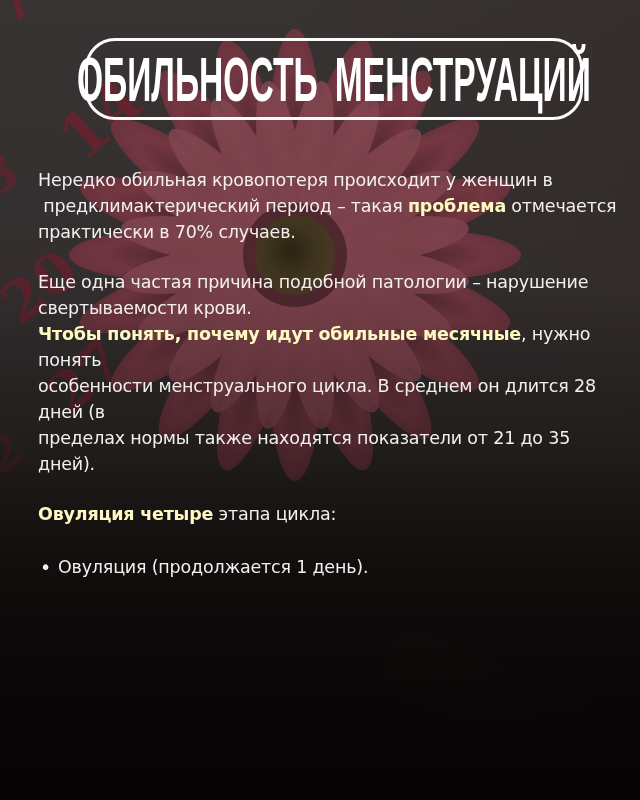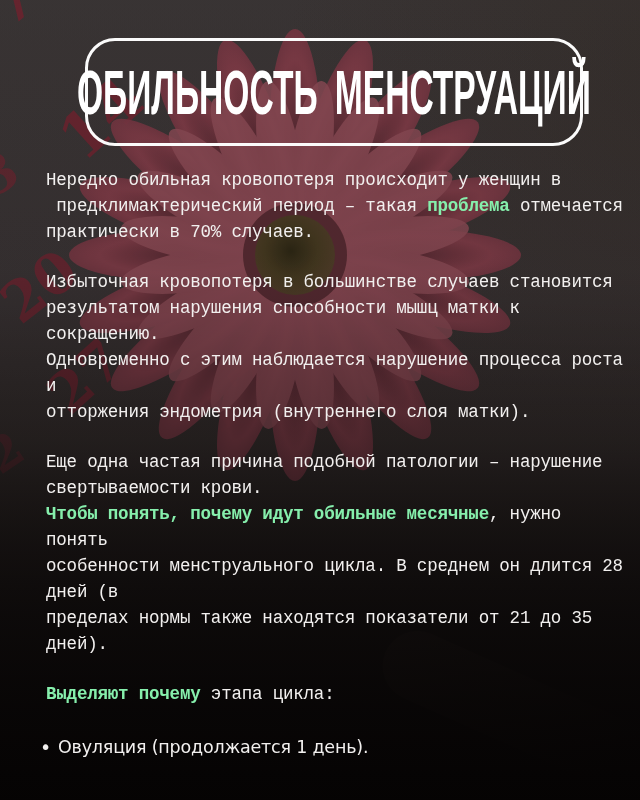--- a/index.html
+++ b/index.html
@@ -42,39 +42,39 @@
     transform:rotate(24deg);border-radius:40px;
   }
 
   .vignette{
     position:absolute;inset:0;
     background:linear-gradient(180deg, rgba(16,12,12,.10) 0%, rgba(16,12,12,.16) 34%, rgba(13,10,10,.45) 56%, rgba(9,7,7,.80) 76%, rgba(5,3,3,.95) 100%);
   }
 
   
   .title-box{
-    position:absolute;left:85px;top:38px;width:498px;height:108px;
+    position:absolute;left:85px;top:38px;width:498px;height:82px;
     border:3px solid #fbfbfb;border-radius:30px;box-sizing:border-box;
     display:flex;align-items:center;justify-content:center;
   }
   .title-text{
     display:inline-block;white-space:nowrap;
     font-family:"Liberation Sans","DejaVu Sans",sans-serif;
     font-weight:700;font-size:60px;color:#ffffff;
     letter-spacing:0px;word-spacing:14px;
     transform:scale(0.56,1.04);transform-origin:center center;
   }
 
   
   .body-text{
     position:absolute;left:30px;top:167px;width:600px;
     color:#f2f0ef;font-size:17.5px;line-height:26px;letter-spacing:-0.2px;
   }
-  .body-text p{margin:0 0 24px 16px;font-family:Liberation Mono, monospace;}
-  .body-text strong{color:#86efac;font-weight:700;}
+  .body-text p{margin:0 0 24px 8px;}
+  .body-text strong{color:#fef9c3;font-weight:700;}
   ul.cycle-list{list-style:none;margin:27px 0 0 0;padding:0 0 0 10px;}
   ul.cycle-list li{
     position:relative;padding-left:18px;margin-bottom:5px;
   }
   ul.cycle-list li::before{
     content:"\2022";position:absolute;left:0;top:0;
     color:#f2f0ef;font-size:19px;
   }
 </style>
 </head>
@@ -163,22 +163,21 @@
   <div class="stem"></div>
   <div class="vignette"></div>
 
   <div class="title-box">
     <span class="title-text">ОБИЛЬНОСТЬ МЕНСТРУАЦИЙ</span>
   </div>
 
   <div class="body-text">
     <div>
         <p><span>Нередко обильная кровопотеря происходит у женщин в<br>&nbsp;предклимактерический период – такая </span><strong>проблема</strong><span>&nbsp;отмечается<br>практически в 70% случаев.</span></p>
-        <p><span>Избыточная кровопотеря в большинстве случаев становится<br>результатом нарушения способности мышц матки к сокращению.<br>Одновременно с этим наблюдается нарушение процесса роста и<br>отторжения эндометрия (внутреннего слоя матки).</span></p>
         <p><span>Еще одна частая причина подобной патологии – нарушение<br>свертываемости крови.<br></span><strong>Чтобы понять, почему идут обильные месячные</strong><span>, нужно понять<br>особенности менструального цикла. В среднем он длится 28 дней (в<br>пределах нормы также находятся показатели от 21 до 35 дней).</span></p>
-        <p><strong>Выделяют почему</strong><span>&nbsp;этапа цикла:</span></p>
+        <p><strong>Овуляция четыре</strong><span>&nbsp;этапа цикла:</span></p>
       </div>
     <ul class="cycle-list">
         <li>Овуляция (продолжается 1 день).</li>
       </ul>
   </div>
 
 </div>
 
 </body></html>

